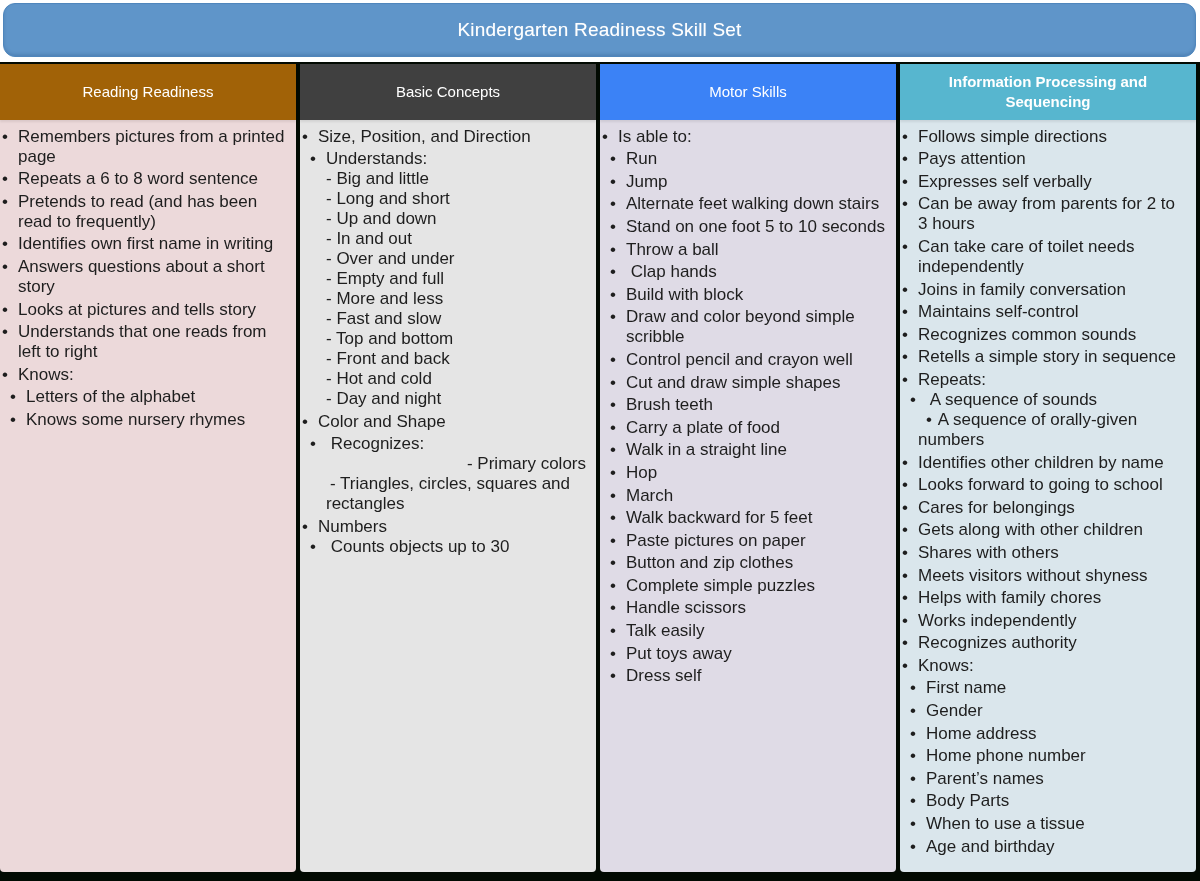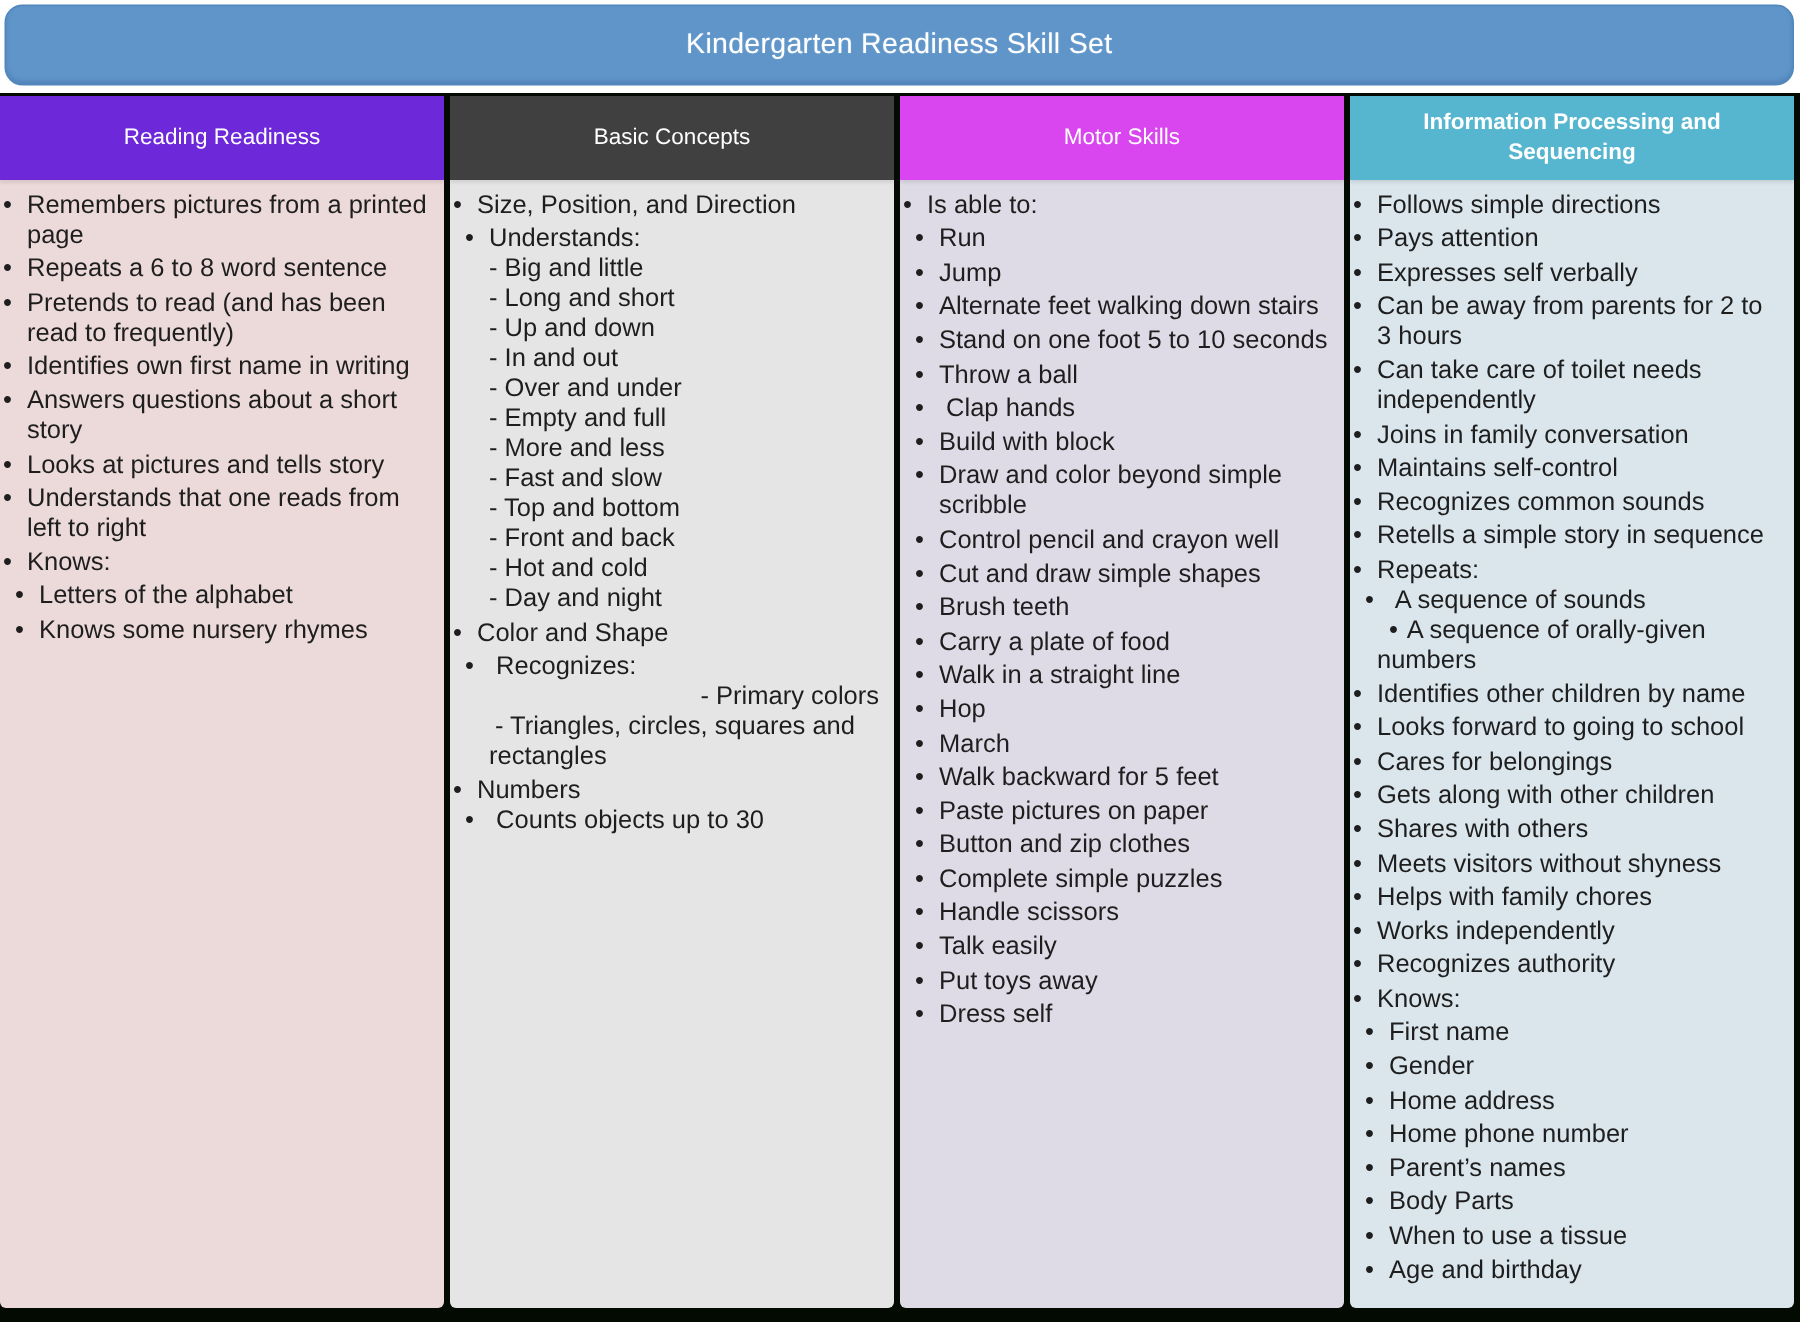--- a/index.html
+++ b/index.html
@@ -80,29 +80,29 @@
       width: 8px;
     }
     .item .txt {
       display: inline;
     }
     .lvl0 { padding-left: 8px; text-indent: -8px; }
     .lvl1 { padding-left: 16px; text-indent: -8px; }
     .lvl2 { padding-left: 16px; text-indent: 0; margin-top: 0; }
 
     #col-reading { left: 0; width: 296px; }
-    #col-reading .col-head { background: #6d28d9; }
+    #col-reading .col-head { background: #a16207; }
     #col-reading .col-body { background: #ecd9da; }
 
     #col-basic { left: 300px; width: 296px; }
     #col-basic .col-head { background: #404040; }
     #col-basic .col-body { background: #e5e5e5; }
 
     #col-motor { left: 600px; width: 296px; }
-    #col-motor .col-head { background: #d946ef; }
+    #col-motor .col-head { background: #3b82f6; }
     #col-motor .col-body { background: #dfdbe6; }
 
     #col-info { left: 900px; width: 296px; }
     #col-info .col-head { background: #57b6cf; font-weight: bold; }
     #col-info .col-body { background: #dae6ec; }
 
     .tight { margin-top: 0 !important; }
   </style>
 </head>
 <body>

